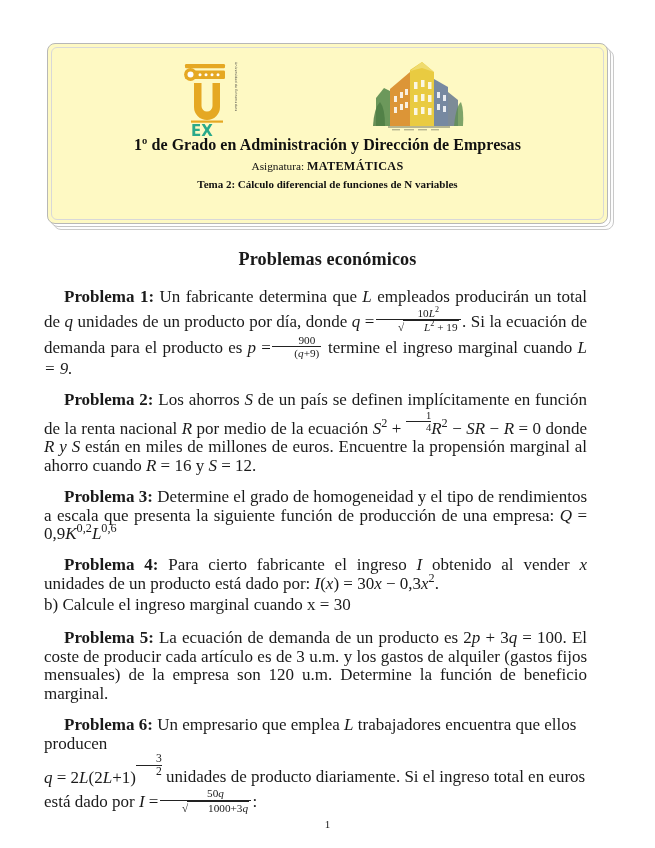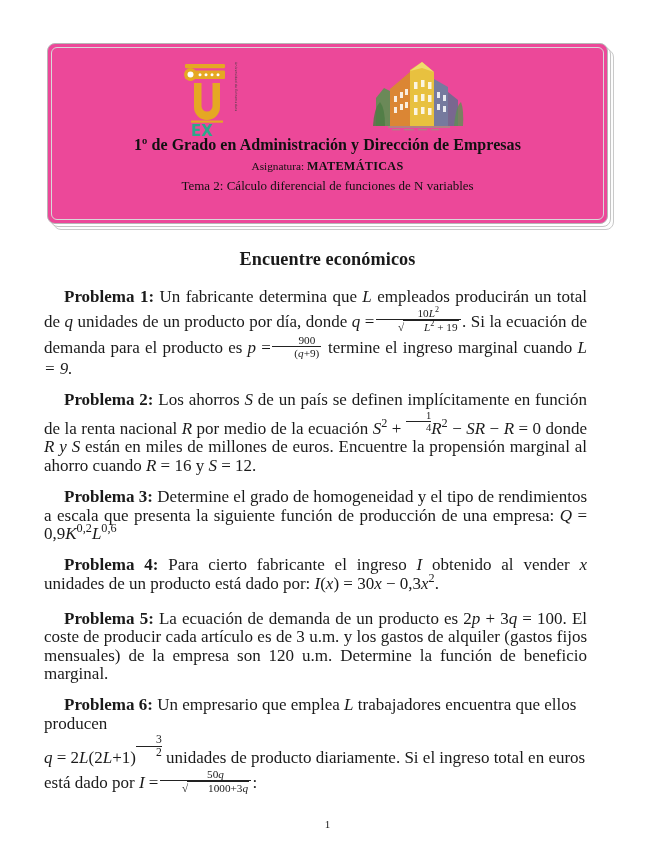--- a/index.html
+++ b/index.html
@@ -53,21 +53,21 @@
     box-sizing: border-box;
   }
   .header-box {
     position: absolute;
     left: 0;
     top: 0;
     width: 100%;
     height: 100%;
     border: 1.6px solid #b7b7b7;
     border-radius: 8px;
-    background: #ec4899;
+    background: #fef9c3;
     box-sizing: border-box;
   }
   .header-box-inner {
     position: absolute;
     left: 3px;
     top: 3px;
     right: 3px;
     bottom: 3px;
     border: 0.8px solid #d8d8d8;
     border-radius: 6px;
@@ -121,21 +121,21 @@
     text-align: center;
   }
   .hl {
     font-family: "Liberation Serif", serif;
     color: #111;
   }
   .hl1 { font-size: 13.2px; font-weight: bold; letter-spacing: 0.15px; margin-bottom: 4.5px; }
   .hl2 { font-size: 16px; font-weight: bold; letter-spacing: 0.05px; margin-bottom: 4.5px; }
   .hl3 { font-size: 11.3px; font-weight: normal; margin-bottom: 4.5px; }
   .hl3 b { font-size: 12.2px; font-weight: bold; letter-spacing: 0.3px; }
-  .hl4 { font-size: 13px; font-weight: normal; }
+  .hl4 { font-size: 11px; font-weight: bold; }
 
   
   .doc-title {
     position: absolute;
     left: 52px;
     right: 52px;
     top: 249px;
     text-align: center;
     font-size: 18.2px;
     font-weight: bold;
@@ -303,21 +303,21 @@
         <div class="hl hl2">1º de Grado en Administración y Dirección de Empresas</div>
         <div class="hl hl3">
           <span>Asignatura:</span>
           <b>MATEMÁTICAS</b>
         </div>
         <div class="hl hl4">Tema 2: Cálculo diferencial de funciones de N variables</div>
       </div>
     </div>
   </div>
 
-  <div class="doc-title">Encuentre económicos</div>
+  <div class="doc-title">Problemas económicos</div>
 
   <div class="content">
 
     <p class="prob">
       <span class="prob-label">Problema 1:</span>
       <span>Un fabricante determina que</span>
       <span class="m">L</span>
       <span>empleados producirán un total de</span>
       <span class="m">q</span>
       <span>unidades de un producto por día, donde</span>
@@ -350,20 +350,21 @@
 
     <p class="prob tight">
       <span class="prob-label">Problema 4:</span>
       <span>Para cierto fabricante el ingreso</span>
       <span class="m">I</span>
       <span>obtenido al vender</span>
       <span class="m">x</span>
       <span>unidades de un producto está dado por:</span>
       <span class="mr"><span class="m">I</span>(<span class="m">x</span>) = 30<span class="m">x</span> − 0,3<span class="m">x</span><sup>2</sup>.</span>
     </p>
+    <p class="sub">b) Calcule el ingreso marginal cuando x = 30</p>
 
     <div class="gap-lg"></div>
 
     <p class="prob">
       <span class="prob-label">Problema 5:</span>
       <span>La ecuación de demanda de un producto es</span>
       <span class="mr">2<span class="m">p</span> + 3<span class="m">q</span> = 100.</span>
       <span>El coste de producir cada artículo es de 3 u.m. y los gastos de alquiler (gastos fijos mensuales) de la empresa son 120 u.m. Determine la función de beneficio marginal.</span>
     </p>
 

